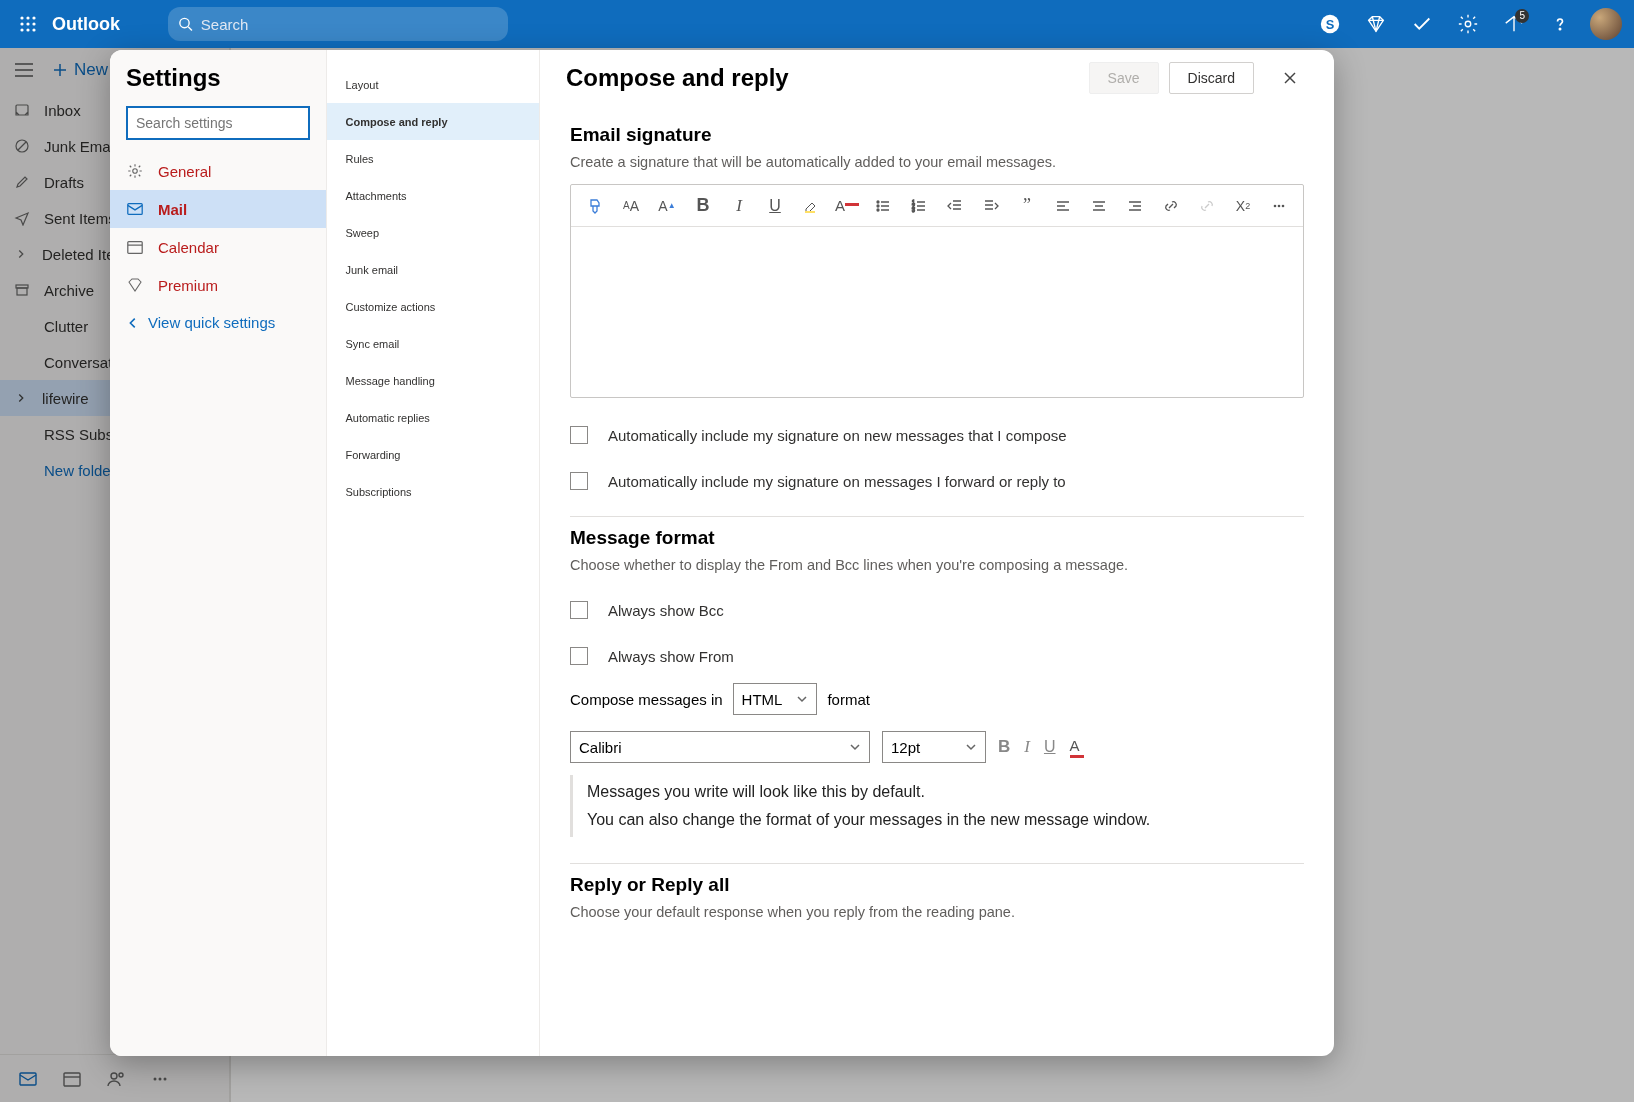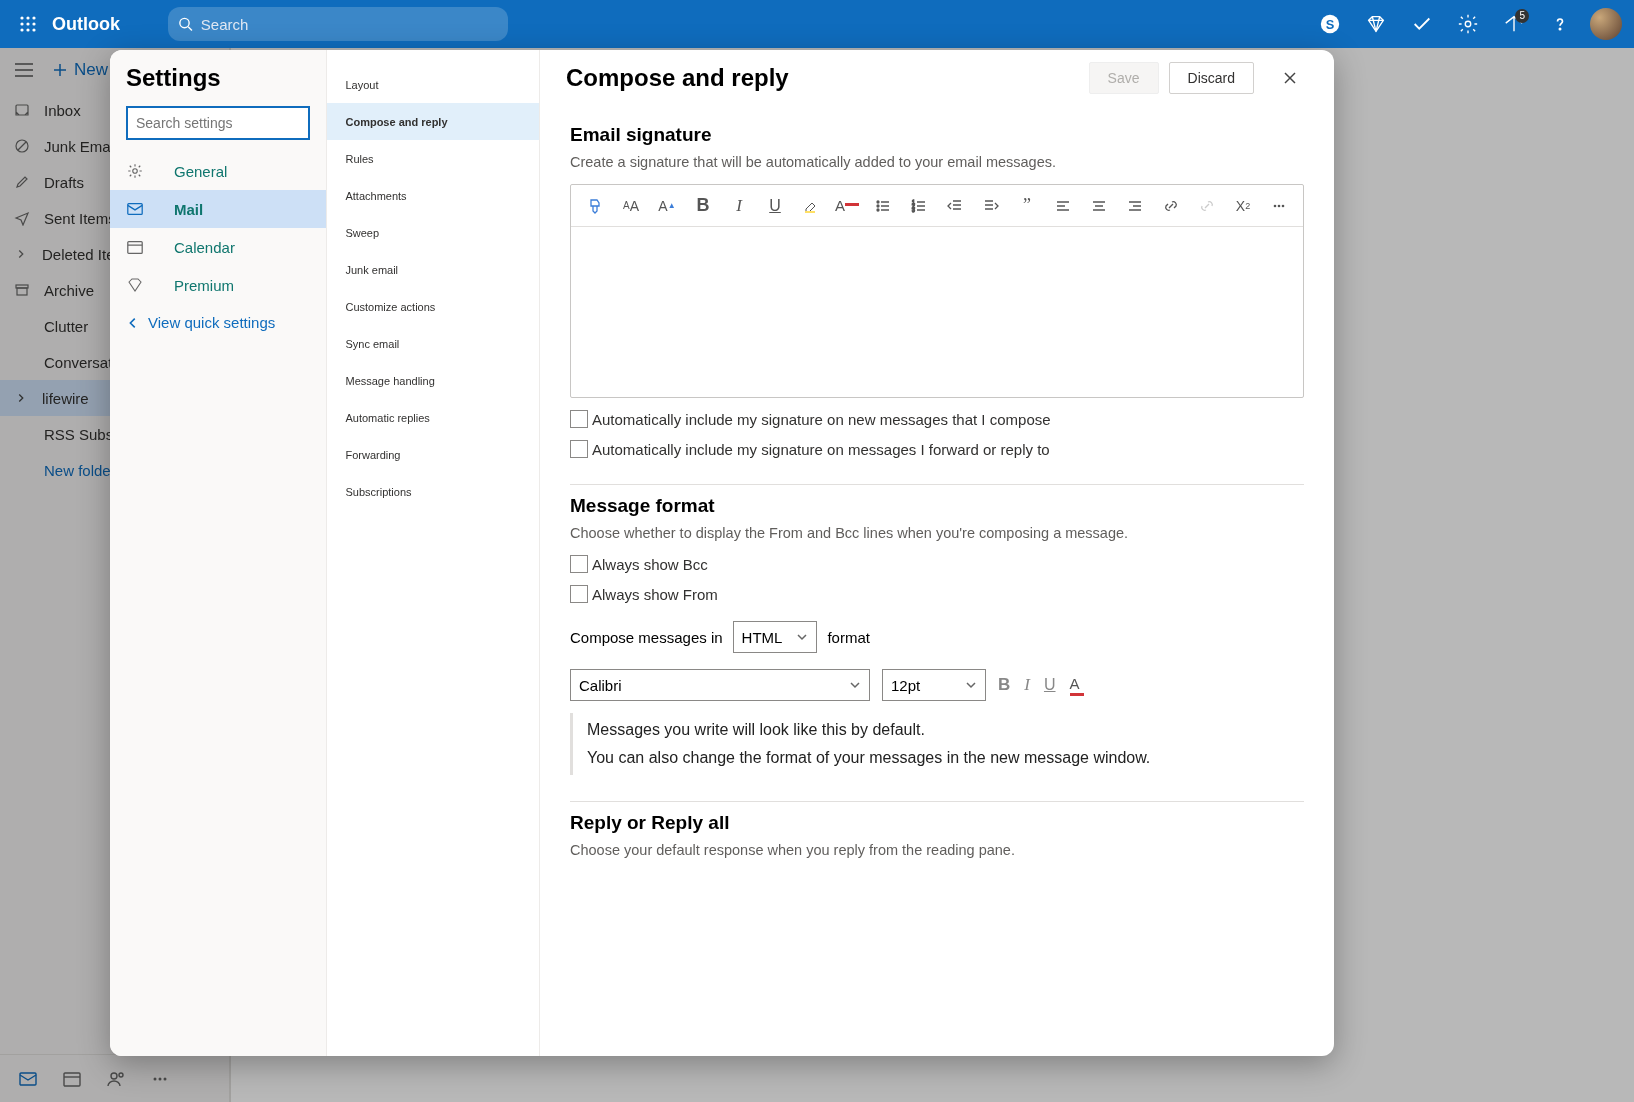--- a/index.html
+++ b/index.html
@@ -37,21 +37,21 @@
 .overlay { position:absolute; inset:48px 0 0 0; background: rgba(0,0,0,0.28); }
 .dialog {
   position:absolute; top: 50px; left: 110px; right: 300px; bottom: 46px;
   background:#fff; border-radius:12px; box-shadow: 0 8px 32px rgba(0,0,0,0.3);
   display:flex; overflow:hidden;
 }
 .dcol1 { width: 220px; background:#faf9f8; border-right:1px solid #edebe9; padding: 14px 0 0 0;}
 .dcol1 h1 { font-size: 24px; font-weight:600; padding: 0 16px 10px 16px;}
 .sset { margin: 4px 16px 12px 16px; }
 .sset input { width:100%; height:34px; border:2px solid #0F6CBD; padding: 0 8px; font-size:14px; outline:none;}
-.catrow { height: 38px; display:flex; align-items:center; gap:30px; padding: 0 16px; font-size:15px; color:#0f766e; cursor:pointer;}
+.catrow { height: 38px; display:flex; align-items:center; gap:14px; padding: 0 16px; font-size:15px; color:#b91c1c; cursor:pointer;}
 .catrow.active { background:#cde0f6; font-weight:600;}
 .viewq { display:flex; align-items:center; gap:8px; color:#0F6CBD; font-size:15px; padding: 10px 16px; cursor:pointer;}
 
 .dcol2 { width: 215px; background:#fff; border-right:1px solid #edebe9; padding-top: 16px;}
 .subrow { height: 37px; display:flex; align-items:center; padding: 0 18px; font-size:11px; color:#323130; cursor:pointer;}
 .subrow.active { background:#e1effa; font-weight:600;}
 
 .dcol3 { flex:1; display:flex; flex-direction:column; position:relative;}
 .d3head { height: 56px; display:flex; align-items:center; padding: 0 26px; border-bottom: 0;}
 .d3head h2 { font-size: 24px; font-weight:600; flex:1; }
@@ -61,21 +61,21 @@
 .closex { width:36px; height:36px; display:flex; align-items:center; justify-content:center; margin-left:18px; cursor:pointer; color:#555;}
 .d3body { flex:1; overflow:auto; padding: 8px 30px 20px 30px; position:relative;}
 .d3body::-webkit-scrollbar { width:10px; }
 .d3body::-webkit-scrollbar-thumb { background:#c8c6c4; border-radius:6px;}
 .sec-title { font-size: 19px; font-weight:600; margin-top: 10px;}
 .sec-desc { font-size: 14.5px; color:#605e5c; margin: 8px 0 14px 0;}
 .sig-editor { border:1px solid #c8c6c4; border-radius:2px; }
 .sig-toolbar { height: 42px; border-bottom:1px solid #e1dfdd; display:flex; align-items:center; gap: 8px; padding: 0 10px;}
 .tbtn { width:28px; height:28px; display:flex; align-items:center; justify-content:center; color:#555; cursor:pointer; border-radius:2px;}
 .sig-area { height: 170px; }
-.chk-row { display:flex; align-items:center; gap: 4px; margin-top: 12px; font-size:15px; color:#323130;}
+.chk-row { display:flex; align-items:center; gap: 20px; margin-top: 28px; font-size:15px; color:#323130;}
 .chk { width:18px; height:18px; border:1px solid #8a8886; background:#fff; cursor:pointer;}
 .divider { border:none; border-top:1px solid #e1dfdd; margin: 26px 0 10px 0;}
 .inl { display:flex; align-items:center; gap: 10px; font-size:15px; margin-top: 8px;}
 .select { height: 32px; border:1px solid #8a8886; display:flex; align-items:center; padding: 0 8px; gap: 14px; font-size:15px; background:#fff; cursor:pointer;}
 .chev { color:#666; }
 .fmt-row { display:flex; align-items:center; gap: 12px; margin-top: 16px;}
 .preview { border-left: 3px solid #e1dfdd; margin: 12px 0 0 0; padding: 8px 14px; font-size:16px; color:#222;}
 .fmticons { display:flex; align-items:center; gap:14px; color:#888;}
 svg { display:block; }
 </style>

